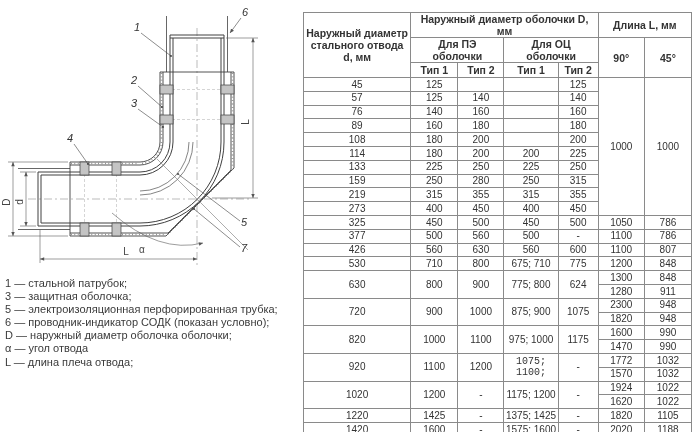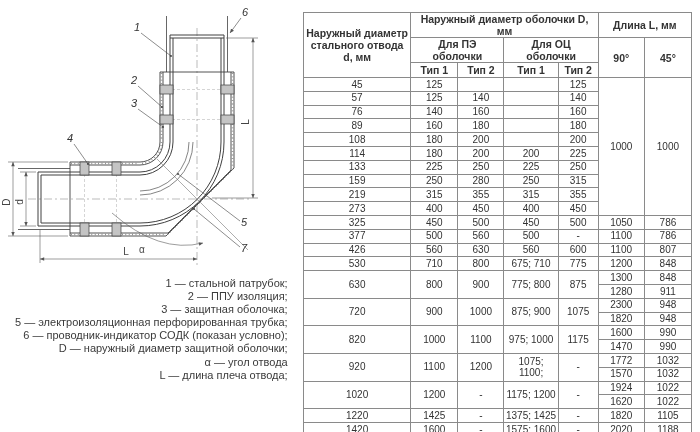--- a/index.html
+++ b/index.html
@@ -1,27 +1,27 @@
 <!DOCTYPE html>
 <html><head>
 <meta charset="utf-8">
 <style>
   html,body{margin:0;padding:0;background:#ffffff;}
   .canvas{position:relative;width:700px;height:432px;background:#fff;overflow:hidden;
           font-family:"Liberation Sans",sans-serif;color:#3a3a3a;}
   svg.draw{position:absolute;left:0;top:2px;}
-  .legend{position:absolute;left:15px;top:277px;font-size:11px;line-height:13.1px;color:#3a3a3a;text-align:right;}
+  .legend{position:absolute;left:5px;top:277px;font-size:11px;line-height:13.1px;color:#3a3a3a;}
   table.spec{position:absolute;left:303px;top:12px;width:389px;height:408px;
              border-collapse:collapse;table-layout:fixed;
              font-size:10px;color:#333;background:#fff;border:1.5px solid #6e6e6e;}
   .spec th,.spec td{border:1px solid #8a8a8a;text-align:center;vertical-align:middle;padding:0 1px;}
   .spec thead tr{height:15px;}
   .spec th{font-weight:bold;font-size:10.5px;color:#333;line-height:12px;}
   .spec td{height:12.8px;white-space:nowrap;line-height:11.5px;}
-  .spec td.wrap{white-space:pre-line;}
+  .spec td.wrap{white-space:pre-line;font-family:Liberation Mono, monospace;}
   .cap{font-size:10px;fill:#444;}
   .call{font-size:11px;font-style:italic;fill:#333;}
 </style>
 </head>
 <body>
 
 <div class="canvas">
 
   <svg class="draw" width="302" height="274" viewBox="0 0 302 274">
     <defs>
@@ -121,25 +121,24 @@
     <text class="call" x="134" y="82" text-anchor="middle">2</text>
     <text class="call" x="134" y="105" text-anchor="middle">3</text>
     <text class="call" x="70" y="140" text-anchor="middle">4</text>
     <text class="call" x="244" y="224" text-anchor="middle">5</text>
     <text class="call" x="245" y="14" text-anchor="middle">6</text>
     <text class="call" x="244" y="250" text-anchor="middle">7</text>
   </svg>
 
   <div class="legend">
       <div>1 — стальной патрубок;</div>
-      <div>2 — ППУ изоляция;</div>
       <div>3 — защитная оболочка;</div>
       <div>5 — электроизоляционная перфорированная трубка;</div>
       <div>6 — проводник-индикатор СОДК (показан условно);</div>
-      <div>D — наружный диаметр защитной оболочки;</div>
+      <div>D — наружный диаметр оболочка оболочки;</div>
       <div>α — угол отвода</div>
       <div>L — длина плеча отвода;</div>
     </div>
 
   <table class="spec">
     <colgroup>
       <col style="width:107px">
         <col style="width:47px">
         <col style="width:46px">
       <col style="width:54px">
@@ -273,21 +272,21 @@
           <td>675; 710</td>
           <td>775</td>
           <td>1200</td>
           <td>848</td>
         </tr>
         <tr>
           <td rowspan="2">630</td>
           <td rowspan="2">800</td>
           <td rowspan="2">900</td>
           <td rowspan="2">775; 800</td>
-          <td rowspan="2">875</td>
+          <td rowspan="2">624</td>
           <td>1300</td>
           <td>848</td>
         </tr>
         <tr>
           <td>1280</td>
           <td>911</td>
         </tr>
         <tr>
           <td rowspan="2">720</td>
           <td rowspan="2">900</td>

